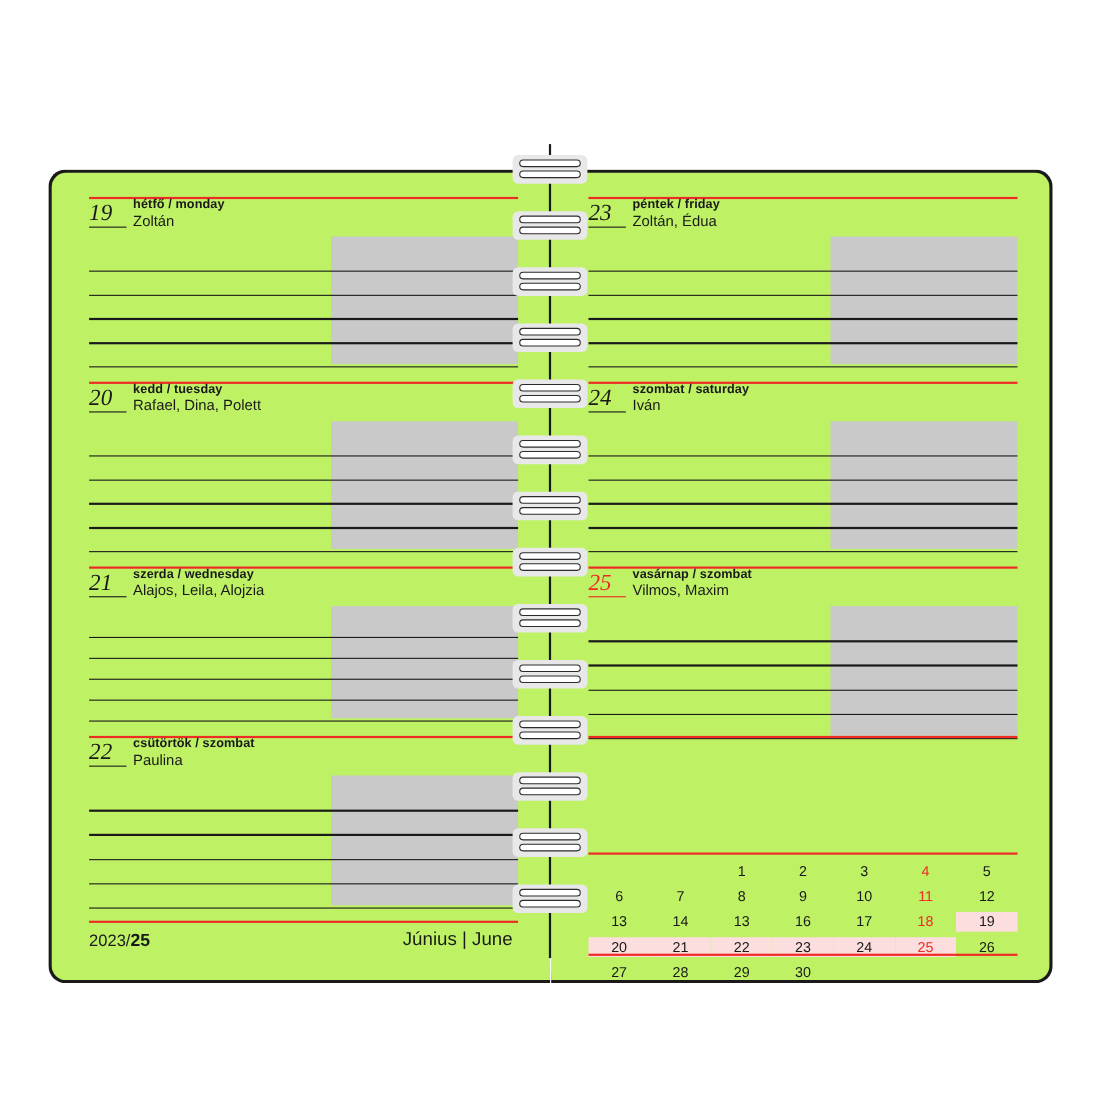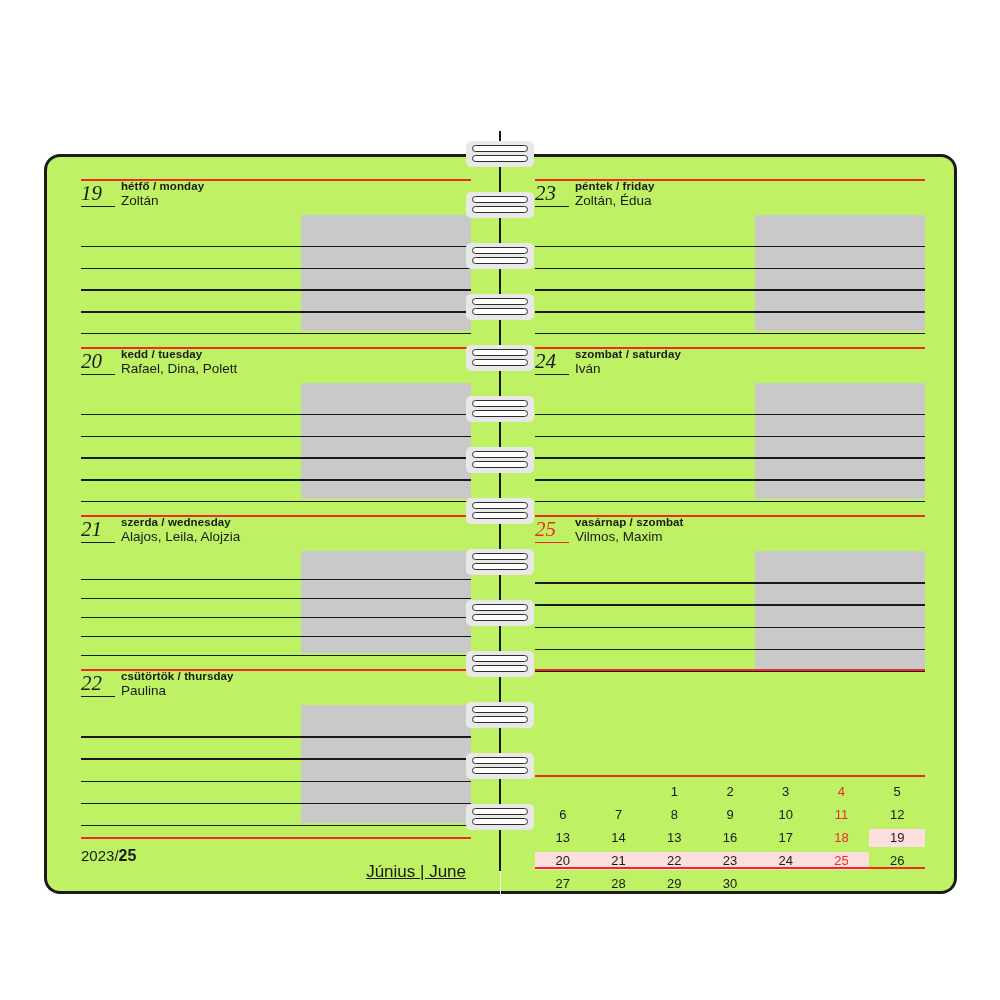--- a/index.html
+++ b/index.html
@@ -281,32 +281,32 @@
             <div class="line" style="top: 102px;"></div>
             <div class="line" style="top: 121px;"></div>
             <div class="line" style="top: 140px;"></div>
           </div>
           <div class="day" style="top: 512px; height: 162px;">
             <div class="red-rule"></div>
             <div class="shade" style="left: 220px; top: 36px; width: 170px; height: 118px;"></div>
             <div class="day-head">
               <div class="daynum">22</div>
               <div class="daynum-underline"></div>
-              <div class="dayname">csütörtök / thursday</div>
+              <div class="dayname">csütörtök / szombat</div>
               <div class="names">Paulina</div>
             </div>
             <div class="line" style="top: 67.2px;"></div>
             <div class="line" style="top: 89.4px;"></div>
             <div class="line" style="top: 111.6px;"></div>
             <div class="line" style="top: 133.8px;"></div>
             <div class="line" style="top: 156px;"></div>
           </div>
           <div class="footer-rule" style="top: 680px;"></div>
           <div class="year-box" style="top: 690px;"><span>2023</span><span>/</span><span class="wk">25</span></div>
-          <div class="month-label" style="top: 705px; text-decoration: underline;">Június | June</div>
+          <div class="month-label" style="top: 687px;">Június | June</div>
         </div>
     </div>
 
     <div class="page right">
       <div class="page-inner" id="right-page-inner">
           <div class="day" style="top: 22px; height: 160px;">
             <div class="red-rule"></div>
             <div class="shade" style="left: 220px; top: 36px; width: 170px; height: 116px;"></div>
             <div class="day-head">
               <div class="daynum">23</div>

